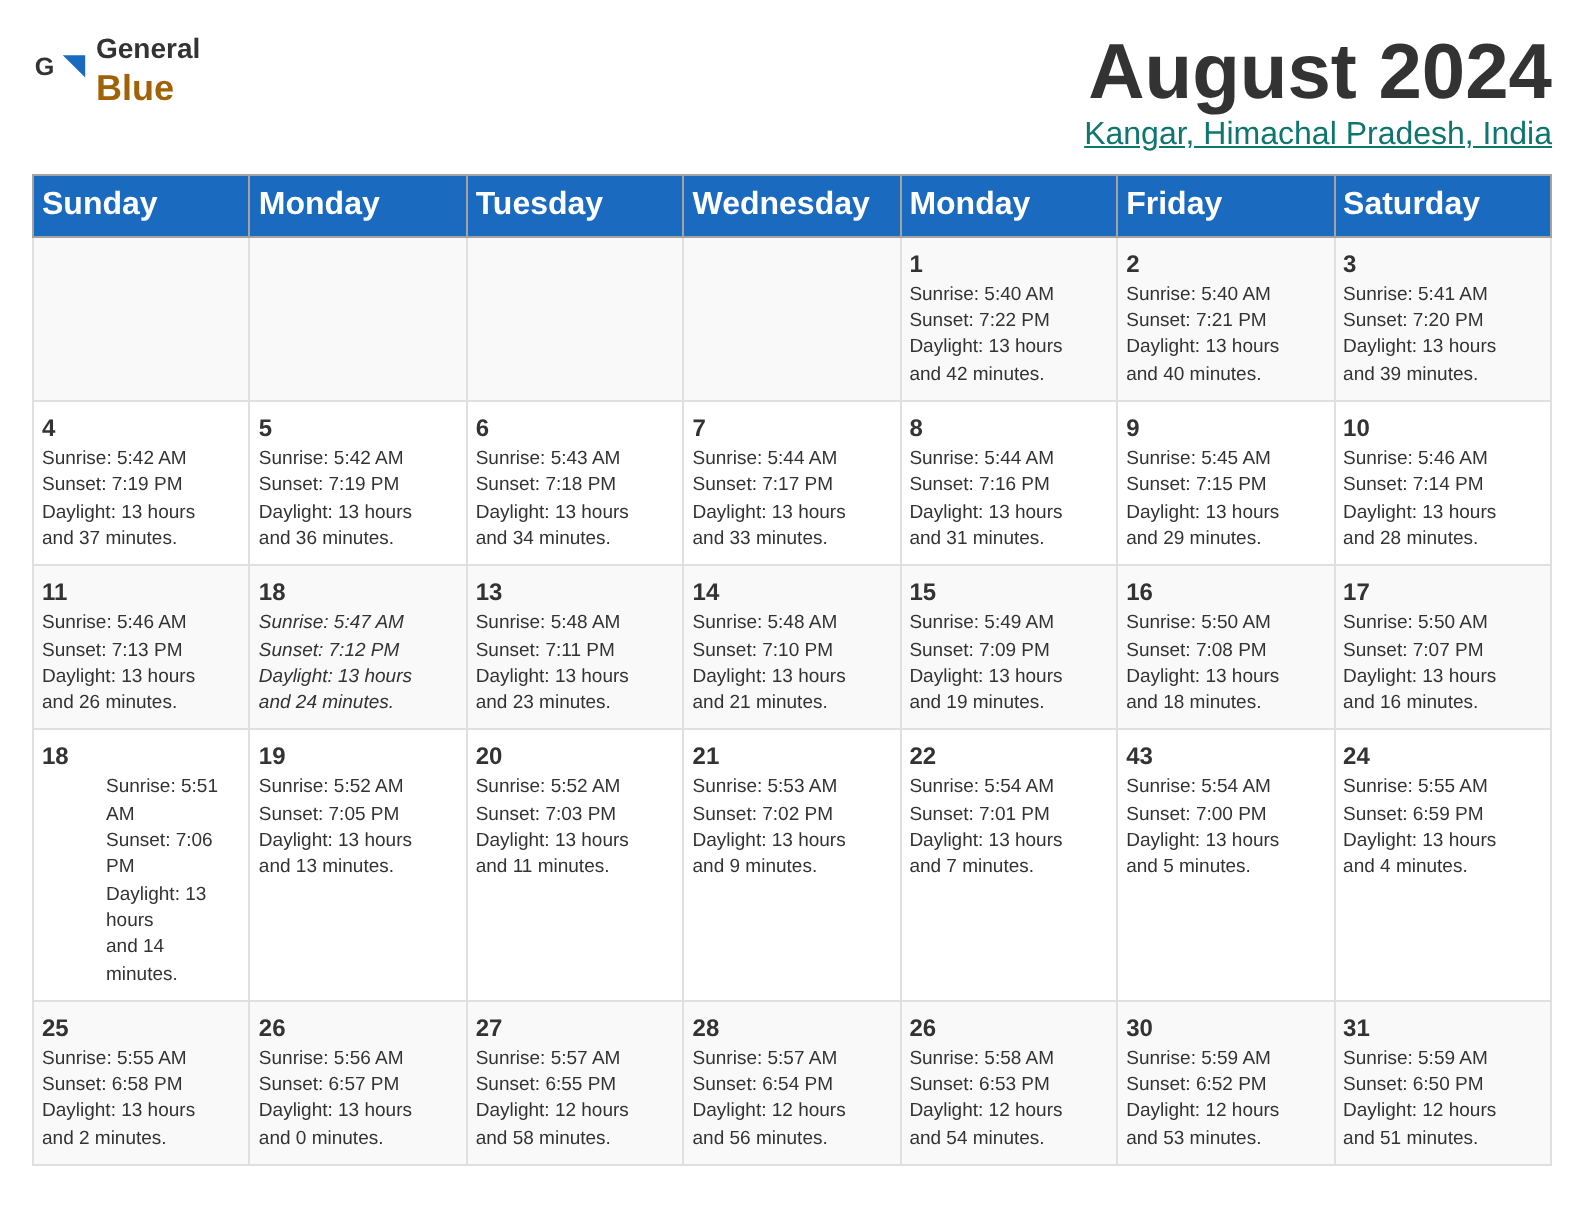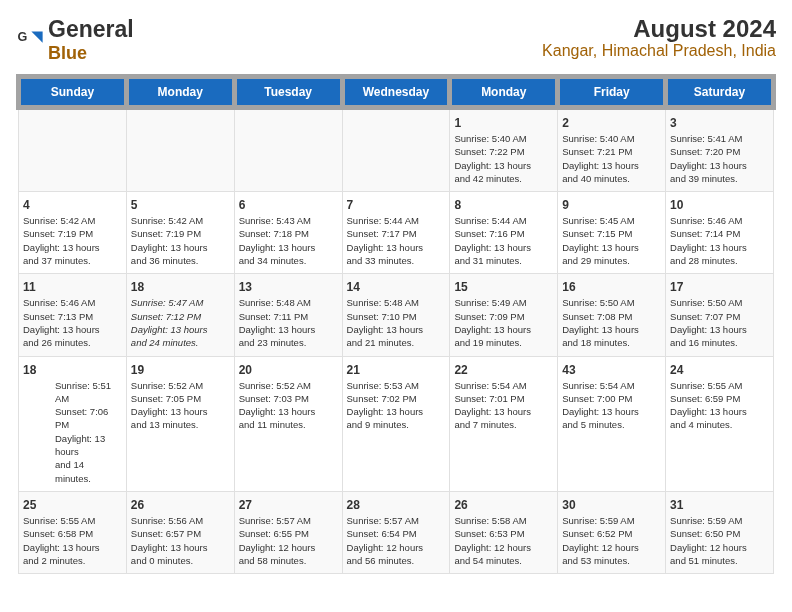--- a/index.html
+++ b/index.html
@@ -15,59 +15,60 @@
       justify-content: space-between;
       align-items: flex-start;
       margin-bottom: 10px;
     }
     .logo {
       display: flex;
       align-items: center;
       gap: 4px;
     }
     .logo-text-general {
-      font-size: 23px;
+      font-size: 14px;
       font-weight: bold;
       color: #333;
     }
     .logo-text-blue {
       font-size: 18px;
       font-weight: bold;
       color: #a16207;
     }
     .logo-icon {
       width: 28px;
       height: 28px;
     }
     .title-area {
       text-align: right;
     }
     .month-title {
-      font-size: 24px;
+      font-size: 39px;
       font-weight: bold;
       color: #333;
       line-height: 1.1;
     }
     .location-title {
       font-size: 16px;
-      color: #a16207;
+      color: #0f766e;
+      text-decoration: underline;
     }
     table {
       width: 100%;
       border-collapse: collapse;
       table-layout: fixed;
     }
     thead th {
       background-color: #1a6bbf;
       color: #fff;
-      font-size: 12px;
+      font-size: 16px;
       font-weight: bold;
       padding: 6px 4px;
-      text-align: center;
-      border: 5px solid #a3a3a3;
+      text-align: left;
+      border: 1px solid #a3a3a3;
     }
     tbody tr {
       border-bottom: 1px solid #ccc;
     }
     tbody td {
       vertical-align: top;
       padding: 6px 4px;
       font-size: 10px;
       color: #333;
       border: 1px solid #e0e0e0;

